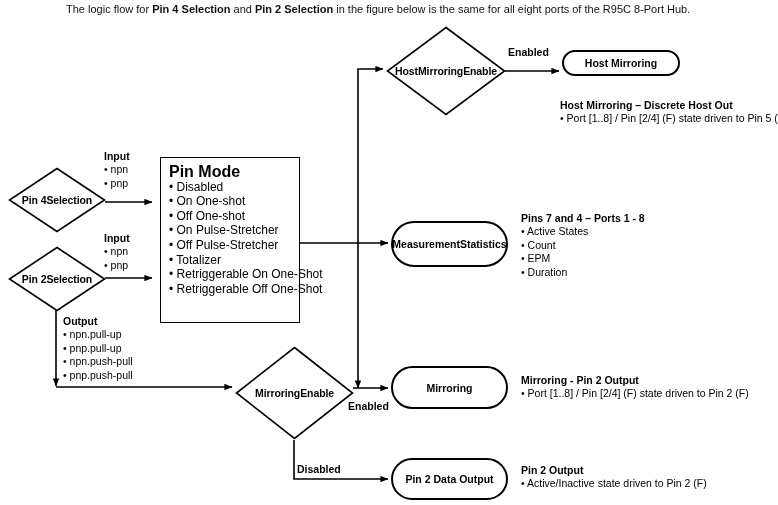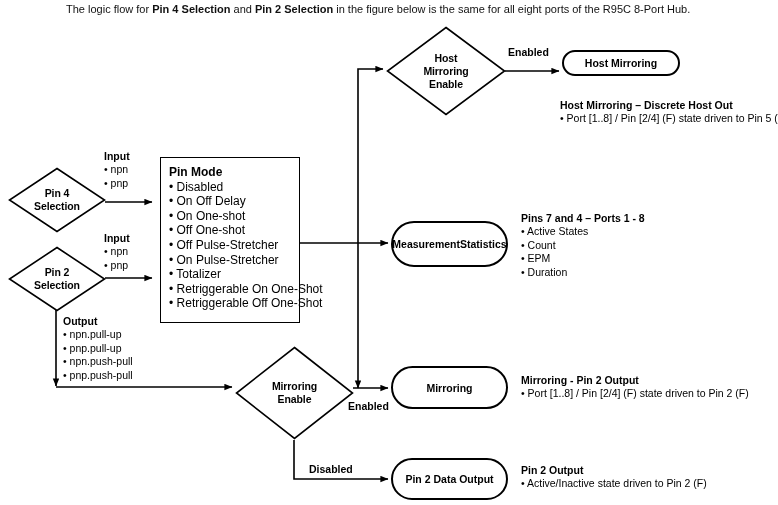--- a/index.html
+++ b/index.html
@@ -42,21 +42,21 @@
   
   .diamond {
     position: absolute;
   }
   .diamond svg { display: block; }
   .diamond .dlabel {
     position: absolute;
     left: 0; top: 0;
     width: 100%; height: 100%;
     display: flex;
-    flex-direction: column;
+    flex-direction: row;
     align-items: center;
     justify-content: center;
     font-size: 10.5px;
     font-weight: bold;
     line-height: 13px;
     text-align: center;
     letter-spacing: -0.1px;
   }
 
   .pill {
@@ -75,21 +75,21 @@
   }
 
   .rectbox {
     position: absolute;
     border: 1.5px solid #000;
     background: #fff;
     box-sizing: border-box;
     padding: 7px 8px 6px 8px;
   }
   .rectbox .bt {
-    font-size: 12px;
+    font-size: 16px;
     font-weight: bold;
     line-height: 14.6px;
     margin: 0 0 0 0;
   }
   .rectbox .bl {
     font-size: 12px;
     line-height: 14.6px;
     white-space: nowrap;
   }
 
@@ -204,25 +204,24 @@
     <span>Mirroring</span>
   </div>
 
   <div class="pill" style="left:391px; top:458px; width:117px; height:42px;">
     <span>Pin 2 Data Output</span>
   </div>
 
   <div class="rectbox" style="left:160px; top:157px; width:140px; height:166px;">
     <div class="bt">Pin Mode</div>
     <div class="bl">• Disabled</div>
-    <div class="bl">• On Off Delay</div>
     <div class="bl">• On One-shot</div>
     <div class="bl">• Off One-shot</div>
+    <div class="bl">• On Pulse-Stretcher</div>
     <div class="bl">• Off Pulse-Stretcher</div>
-    <div class="bl">• On Pulse-Stretcher</div>
     <div class="bl">• Totalizer</div>
     <div class="bl">• Retriggerable On One-Shot</div>
     <div class="bl">• Retriggerable Off One-Shot</div>
   </div>
 
   <div class="note" style="left:104px; top:150px;">
     <div class="nt">Input</div>
     <div class="nl">• npn</div>
     <div class="nl">• pnp</div>
   </div>
@@ -261,15 +260,15 @@
 
   <div class="note" style="left:521px; top:464px;">
     <div class="nt">Pin 2 Output</div>
     <div class="nl">• Active/Inactive state driven to Pin 2 (F)</div>
   </div>
 
   <div class="edgelabel" style="left:508px; top:46px;">Enabled</div>
 
   <div class="edgelabel" style="left:348px; top:400px;">Enabled</div>
 
-  <div class="edgelabel" style="left:297px; top:463px;margin-left:12px;">Disabled</div>
+  <div class="edgelabel" style="left:297px; top:463px;">Disabled</div>
 
 </div>
 
 </body></html>

